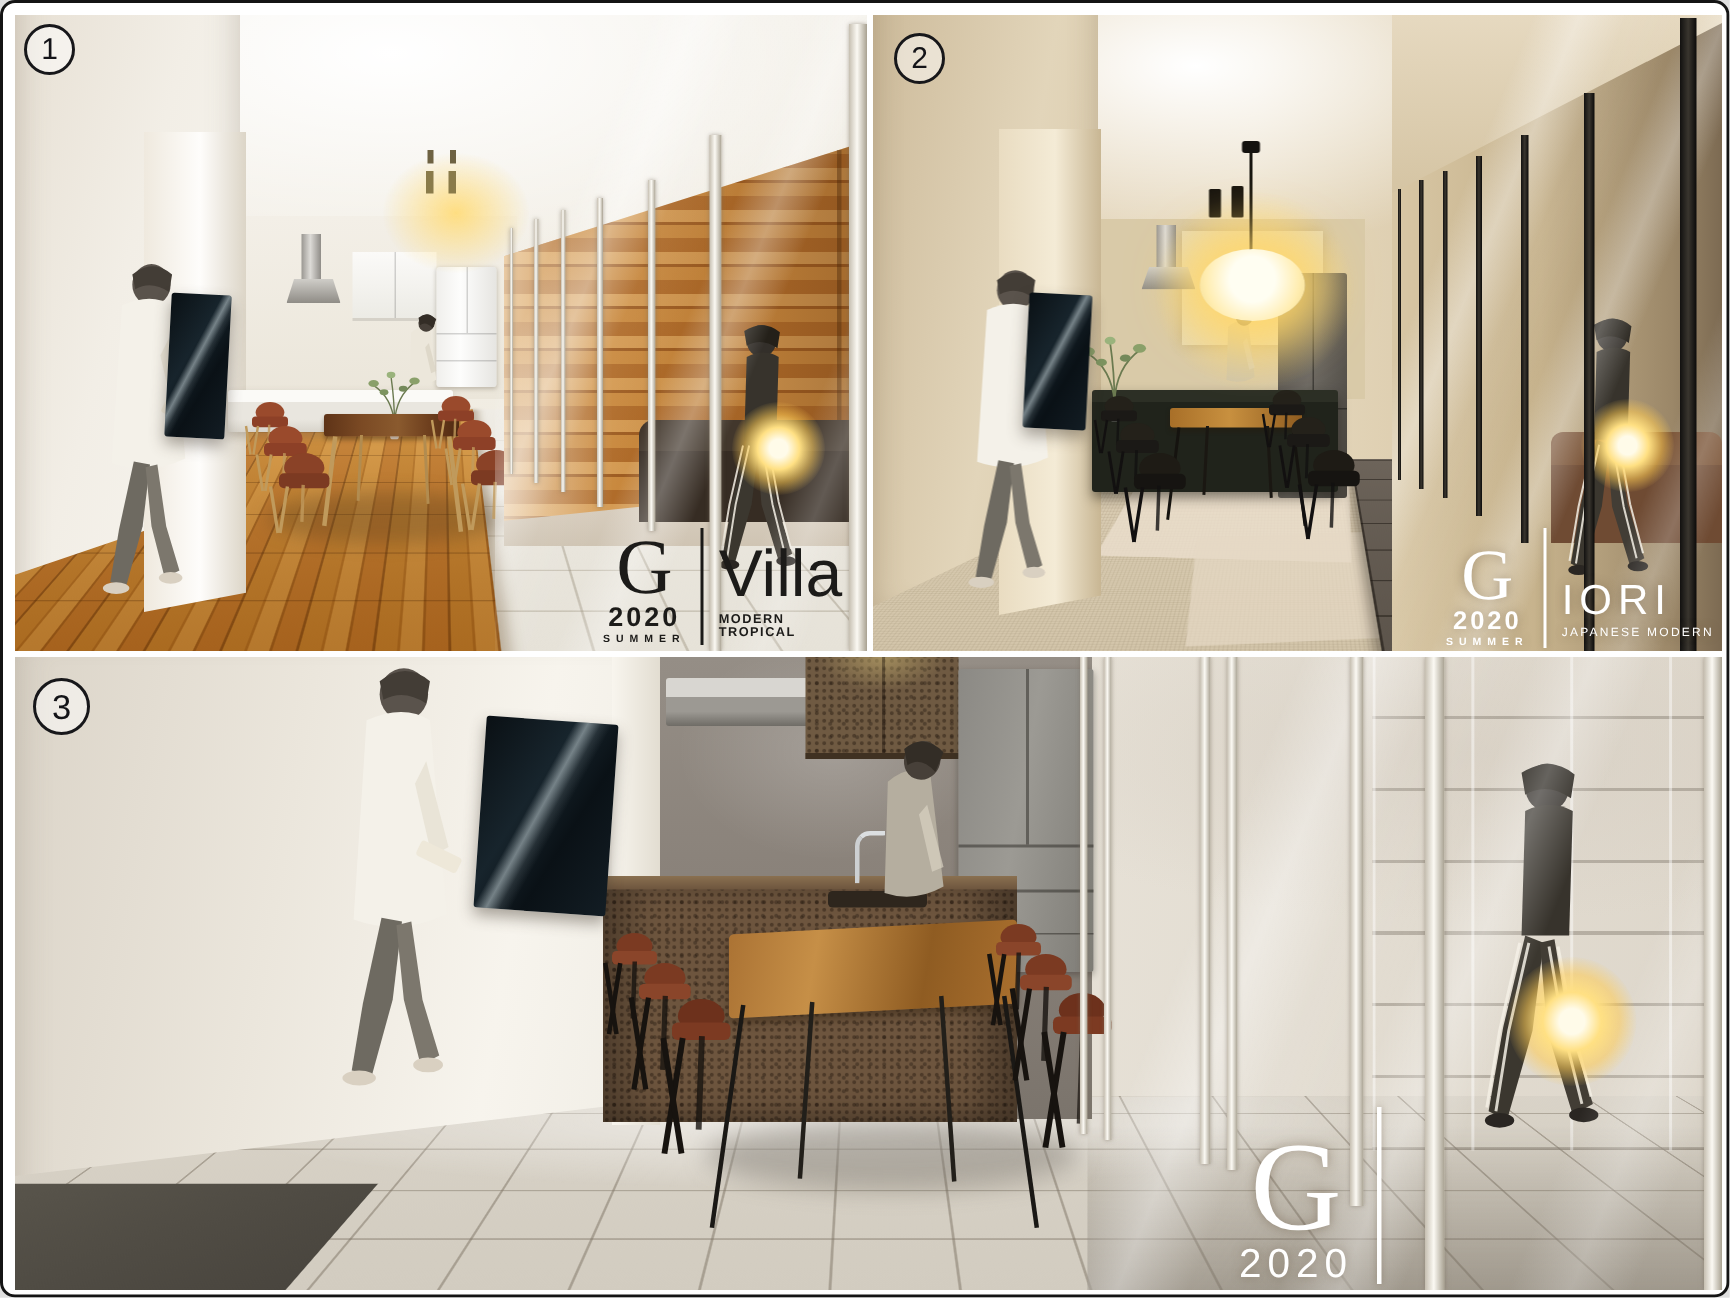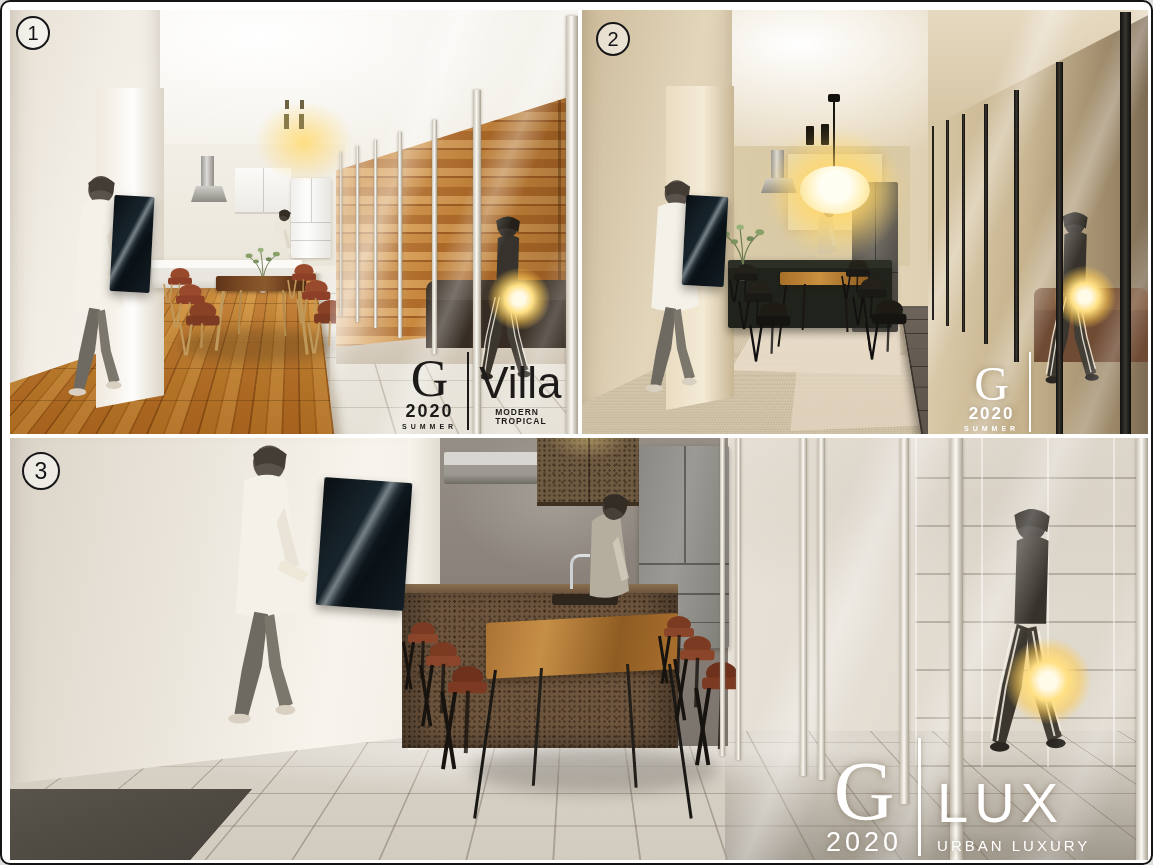--- a/index.html
+++ b/index.html
@@ -241,21 +241,21 @@
 
     <div class="a logo logo-dark" style="left:392px;top:326px;width:172px;height:94px;">
       <div class="lg-left">
         <div class="lg-g" style="font-size:52px;">G</div>
         <div class="lg-year" style="font-size:18px;letter-spacing:2px;margin-top:2px;">2020</div>
         <div class="lg-season" style="font-size:7px;letter-spacing:4px;margin-top:3px;">SUMMER</div>
       </div>
       <div class="lg-div" style="width:2px;height:78px;margin:0 10px;"></div>
       <div class="lg-right" style="margin-bottom:4px;">
         <div class="lg-name" style="font-size:44px;font-weight:500;">Villa</div>
-        <div class="lg-tag" style="font-size:8.5px;letter-spacing:1px;font-weight:600;margin-top:2px;padding-left:16px;">MODERN TROPICAL</div>
+        <div class="lg-tag" style="font-size:8.5px;letter-spacing:1px;font-weight:600;margin-top:2px;">MODERN TROPICAL</div>
       </div>
     </div>
     <div class="a badge" style="left:6px;top:6px;width:30px;height:30px;font-size:20px;">
       <span>1</span>
     </div>
   </section>
 
   <section class="panel p2" style="left:580px;top:8px;width:566px;height:424px;">
     <div class="a floorWrap" style="top:296px;height:128px;">
       <div class="plane">
@@ -385,20 +385,24 @@
       <div class="tvg"></div>
     </div>
 
     <div class="a logo logo-light" style="left:382px;top:328px;width:182px;height:94px;">
       <div class="lg-left">
         <div class="lg-g" style="font-size:48px;">G</div>
         <div class="lg-year" style="font-size:17px;letter-spacing:2px;margin-top:2px;">2020</div>
         <div class="lg-season" style="font-size:7px;letter-spacing:4px;margin-top:3px;">SUMMER</div>
       </div>
       <div class="lg-div" style="width:2px;height:80px;margin:0 10px;"></div>
+      <div class="lg-right" style="margin-bottom:6px;">
+        <div class="lg-name" style="font-size:28px;letter-spacing:4px;">IORI</div>
+        <div class="lg-tag" style="font-size:8px;letter-spacing:1.5px;margin-top:3px;">JAPANESE MODERN</div>
+      </div>
     </div>
     <div class="a badge" style="left:14px;top:12px;width:30px;height:30px;font-size:20px;">
       <span>2</span>
     </div>
   </section>
 
   <section class="panel p3" style="left:8px;top:436px;width:1138px;height:422px;">
     <div class="a floorWrap" style="top:293px;height:129px;">
       <div class="plane" style="transform:perspective(520px) rotateX(49deg);">
         <div style="inset:0;background:
@@ -522,23 +526,19 @@
     <div class="a tv" style="left:310px;top:42px;width:88px;height:128px;transform:rotate(4deg);">
       <div class="tvg"></div>
     </div>
 
     <div class="a logo logo-light" style="left:816px;top:292px;width:312px;height:126px;">
       <div class="lg-left">
         <div class="lg-g" style="font-size:84px;">G</div>
         <div class="lg-year" style="font-size:27px;letter-spacing:4px;font-weight:400;margin-top:4px;">2020</div>
       </div>
       <div class="lg-div" style="width:3px;height:118px;margin:0 16px;"></div>
-      <div class="lg-right" style="margin-bottom:2px;">
-        <div class="lg-name" style="font-size:56px;letter-spacing:6px;">LUX</div>
-        <div class="lg-tag" style="font-size:15px;letter-spacing:3px;margin-top:5px;">URBAN LUXURY</div>
-      </div>
     </div>
     <div class="a badge" style="left:12px;top:14px;width:34px;height:34px;font-size:23px;">
       <span>3</span>
     </div>
   </section>
 
 </div>
 
 </body></html>

